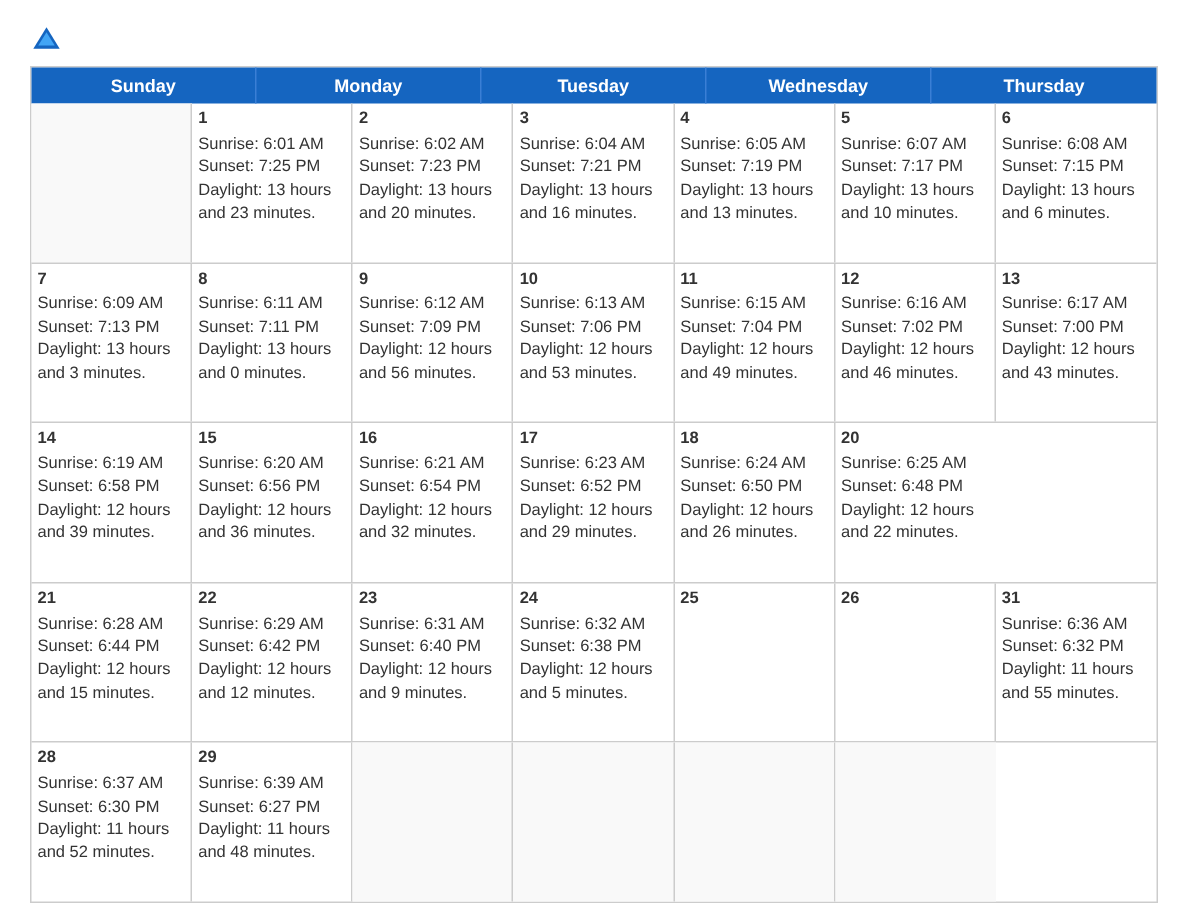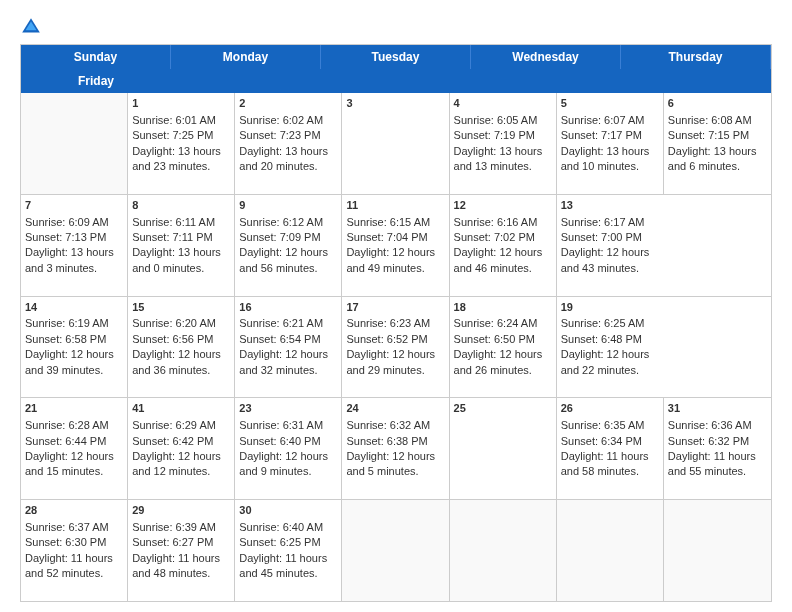--- a/index.html
+++ b/index.html
@@ -136,35 +136,35 @@
     </div>
   </div>
 
   <div class="calendar">
     <div class="cal-header">
     <div class="cal-header-cell">Sunday</div>
         <div class="cal-header-cell">Monday</div>
         <div class="cal-header-cell">Tuesday</div>
         <div class="cal-header-cell">Wednesday</div>
         <div class="cal-header-cell">Thursday</div>
-        <div class="cal-header-cell">Friday</div>
       </div>
     <div class="cal-body">
     <div class="cal-row">
           <div class="cal-cell empty"></div>
           <div class="cal-cell">
             <span class="day-num">1</span>
             <div class="cell-info">Sunrise: 6:01 AM<br>Sunset: 7:25 PM<br>Daylight: 13 hours and 23 minutes.</div>
           </div>
           <div class="cal-cell">
             <span class="day-num">2</span>
             <div class="cell-info">Sunrise: 6:02 AM<br>Sunset: 7:23 PM<br>Daylight: 13 hours and 20 minutes.</div>
           </div>
           <div class="cal-cell">
             <span class="day-num">3</span>
+            <div class="cell-info">Sunrise: 6:04 AM<br>Sunset: 7:21 PM<br>Daylight: 13 hours and 16 minutes.</div>
           </div>
           <div class="cal-cell">
             <span class="day-num">4</span>
             <div class="cell-info">Sunrise: 6:05 AM<br>Sunset: 7:19 PM<br>Daylight: 13 hours and 13 minutes.</div>
           </div>
           <div class="cal-cell">
             <span class="day-num">5</span>
             <div class="cell-info">Sunrise: 6:07 AM<br>Sunset: 7:17 PM<br>Daylight: 13 hours and 10 minutes.</div>
           </div>
           <div class="cal-cell">
@@ -179,20 +179,24 @@
           </div>
           <div class="cal-cell">
             <span class="day-num">8</span>
             <div class="cell-info">Sunrise: 6:11 AM<br>Sunset: 7:11 PM<br>Daylight: 13 hours and 0 minutes.</div>
           </div>
           <div class="cal-cell">
             <span class="day-num">9</span>
             <div class="cell-info">Sunrise: 6:12 AM<br>Sunset: 7:09 PM<br>Daylight: 12 hours and 56 minutes.</div>
           </div>
           <div class="cal-cell">
+            <span class="day-num">10</span>
+            <div class="cell-info">Sunrise: 6:13 AM<br>Sunset: 7:06 PM<br>Daylight: 12 hours and 53 minutes.</div>
+          </div>
+          <div class="cal-cell">
             <span class="day-num">11</span>
             <div class="cell-info">Sunrise: 6:15 AM<br>Sunset: 7:04 PM<br>Daylight: 12 hours and 49 minutes.</div>
           </div>
           <div class="cal-cell">
             <span class="day-num">12</span>
             <div class="cell-info">Sunrise: 6:16 AM<br>Sunset: 7:02 PM<br>Daylight: 12 hours and 46 minutes.</div>
           </div>
           <div class="cal-cell">
             <span class="day-num">13</span>
             <div class="cell-info">Sunrise: 6:17 AM<br>Sunset: 7:00 PM<br>Daylight: 12 hours and 43 minutes.</div>
@@ -213,65 +217,60 @@
           </div>
           <div class="cal-cell">
             <span class="day-num">17</span>
             <div class="cell-info">Sunrise: 6:23 AM<br>Sunset: 6:52 PM<br>Daylight: 12 hours and 29 minutes.</div>
           </div>
           <div class="cal-cell">
             <span class="day-num">18</span>
             <div class="cell-info">Sunrise: 6:24 AM<br>Sunset: 6:50 PM<br>Daylight: 12 hours and 26 minutes.</div>
           </div>
           <div class="cal-cell">
-            <span class="day-num">19</span>
+            <span class="day-num">20</span>
             <div class="cell-info">Sunrise: 6:25 AM<br>Sunset: 6:48 PM<br>Daylight: 12 hours and 22 minutes.</div>
           </div>
         </div>
         <div class="cal-row">
           <div class="cal-cell">
             <span class="day-num">21</span>
             <div class="cell-info">Sunrise: 6:28 AM<br>Sunset: 6:44 PM<br>Daylight: 12 hours and 15 minutes.</div>
           </div>
           <div class="cal-cell">
-            <span class="day-num">41</span>
+            <span class="day-num">22</span>
             <div class="cell-info">Sunrise: 6:29 AM<br>Sunset: 6:42 PM<br>Daylight: 12 hours and 12 minutes.</div>
           </div>
           <div class="cal-cell">
             <span class="day-num">23</span>
             <div class="cell-info">Sunrise: 6:31 AM<br>Sunset: 6:40 PM<br>Daylight: 12 hours and 9 minutes.</div>
           </div>
           <div class="cal-cell">
             <span class="day-num">24</span>
             <div class="cell-info">Sunrise: 6:32 AM<br>Sunset: 6:38 PM<br>Daylight: 12 hours and 5 minutes.</div>
           </div>
           <div class="cal-cell">
             <span class="day-num">25</span>
           </div>
           <div class="cal-cell">
             <span class="day-num">26</span>
-            <div class="cell-info">Sunrise: 6:35 AM<br>Sunset: 6:34 PM<br>Daylight: 11 hours and 58 minutes.</div>
           </div>
           <div class="cal-cell">
             <span class="day-num">31</span>
             <div class="cell-info">Sunrise: 6:36 AM<br>Sunset: 6:32 PM<br>Daylight: 11 hours and 55 minutes.</div>
           </div>
         </div>
         <div class="cal-row">
           <div class="cal-cell">
             <span class="day-num">28</span>
             <div class="cell-info">Sunrise: 6:37 AM<br>Sunset: 6:30 PM<br>Daylight: 11 hours and 52 minutes.</div>
           </div>
           <div class="cal-cell">
             <span class="day-num">29</span>
             <div class="cell-info">Sunrise: 6:39 AM<br>Sunset: 6:27 PM<br>Daylight: 11 hours and 48 minutes.</div>
-          </div>
-          <div class="cal-cell">
-            <span class="day-num">30</span>
-            <div class="cell-info">Sunrise: 6:40 AM<br>Sunset: 6:25 PM<br>Daylight: 11 hours and 45 minutes.</div>
           </div>
           <div class="cal-cell empty"></div>
           <div class="cal-cell empty"></div>
           <div class="cal-cell empty"></div>
           <div class="cal-cell empty"></div>
         </div>
       </div>
   </div>
 </div>
 

